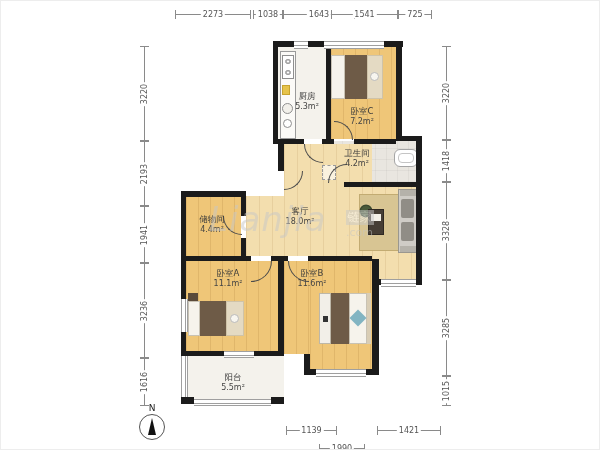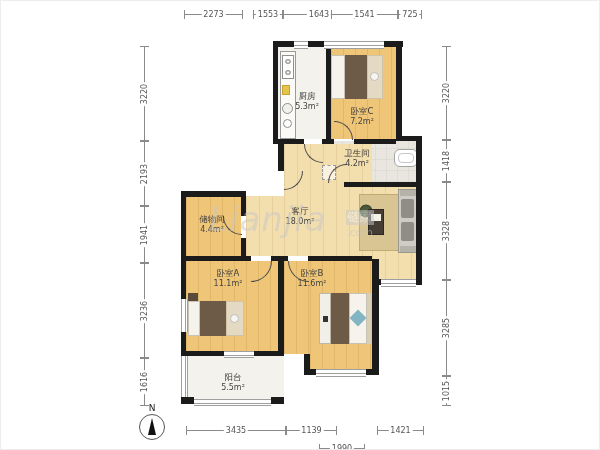--- a/index.html
+++ b/index.html
@@ -57,54 +57,50 @@
   #compass .cn{font-size:9px;color:#222;margin-bottom:1px;}
   #compass .ccircle{position:relative;width:26px;height:26px;margin:0 auto;border:1px solid #555;border-radius:50%;box-sizing:border-box;}
   #compass .carrow{position:absolute;left:50%;top:3px;transform:translateX(-50%);width:0;height:0;
     border-left:4px solid transparent;border-right:4px solid transparent;border-bottom:17px solid #111;}
 </style>
 </head>
 <body>
 
 <div id="screen">
 
-  <div class="hdim" style="left:183px;top:8px;width:59px">
+  <div class="hdim" style="left:174px;top:8px;width:76px">
       <span class="dline"></span>
       <span class="dlabel">2273</span>
     </div>
   <div class="hdim" style="left:252px;top:8px;width:30px">
       <span class="dline"></span>
-      <span class="dlabel">1553</span>
+      <span class="dlabel">1038</span>
     </div>
   <div class="hdim" style="left:282px;top:8px;width:72px">
       <span class="dline"></span>
       <span class="dlabel">1643</span>
     </div>
   <div class="hdim" style="left:330px;top:8px;width:67px">
       <span class="dline"></span>
       <span class="dlabel">1541</span>
     </div>
-  <div class="hdim" style="left:397px;top:8px;width:24px">
+  <div class="hdim" style="left:397px;top:8px;width:34px">
       <span class="dline"></span>
       <span class="dlabel">725</span>
     </div>
 
-  <div class="hdim" style="left:185px;top:424px;width:100px">
-      <span class="dline"></span>
-      <span class="dlabel">3435</span>
-    </div>
   <div class="hdim" style="left:285px;top:424px;width:51px">
       <span class="dline"></span>
       <span class="dlabel">1139</span>
     </div>
   <div class="hdim" style="left:318px;top:442px;width:46px">
       <span class="dline"></span>
       <span class="dlabel">1990</span>
     </div>
-  <div class="hdim" style="left:376px;top:424px;width:47px">
+  <div class="hdim" style="left:376px;top:424px;width:64px">
       <span class="dline"></span>
       <span class="dlabel">1421</span>
     </div>
 
   <div class="vdim" style="left:138px;top:45px;height:95px">
       <span class="dline"></span>
       <span class="dlabel">3220</span>
     </div>
   <div class="vdim" style="left:138px;top:140px;height:65px">
       <span class="dline"></span>

